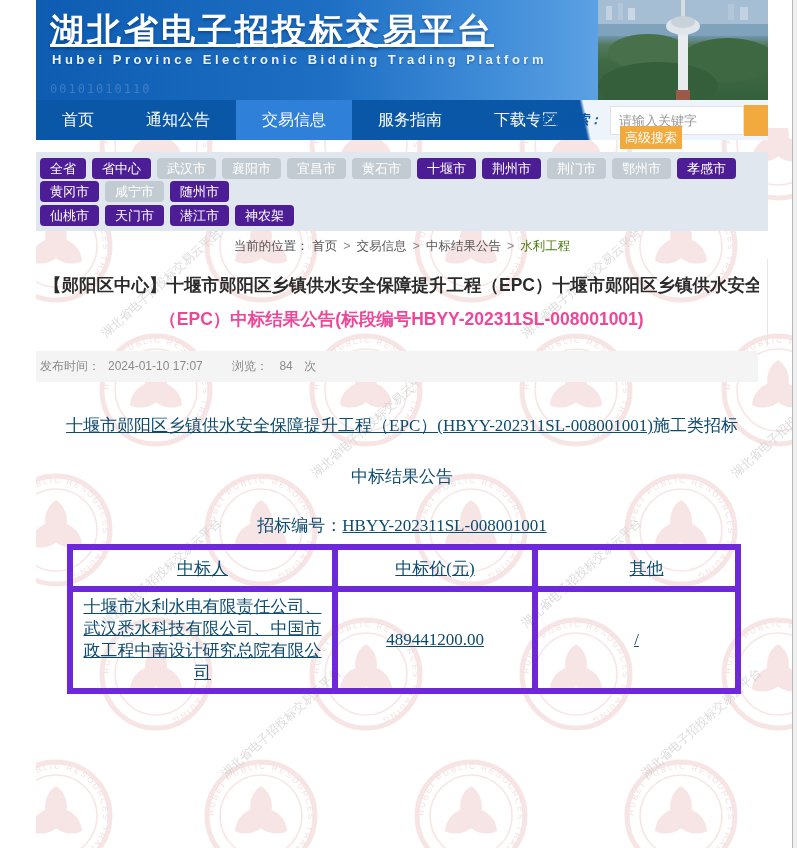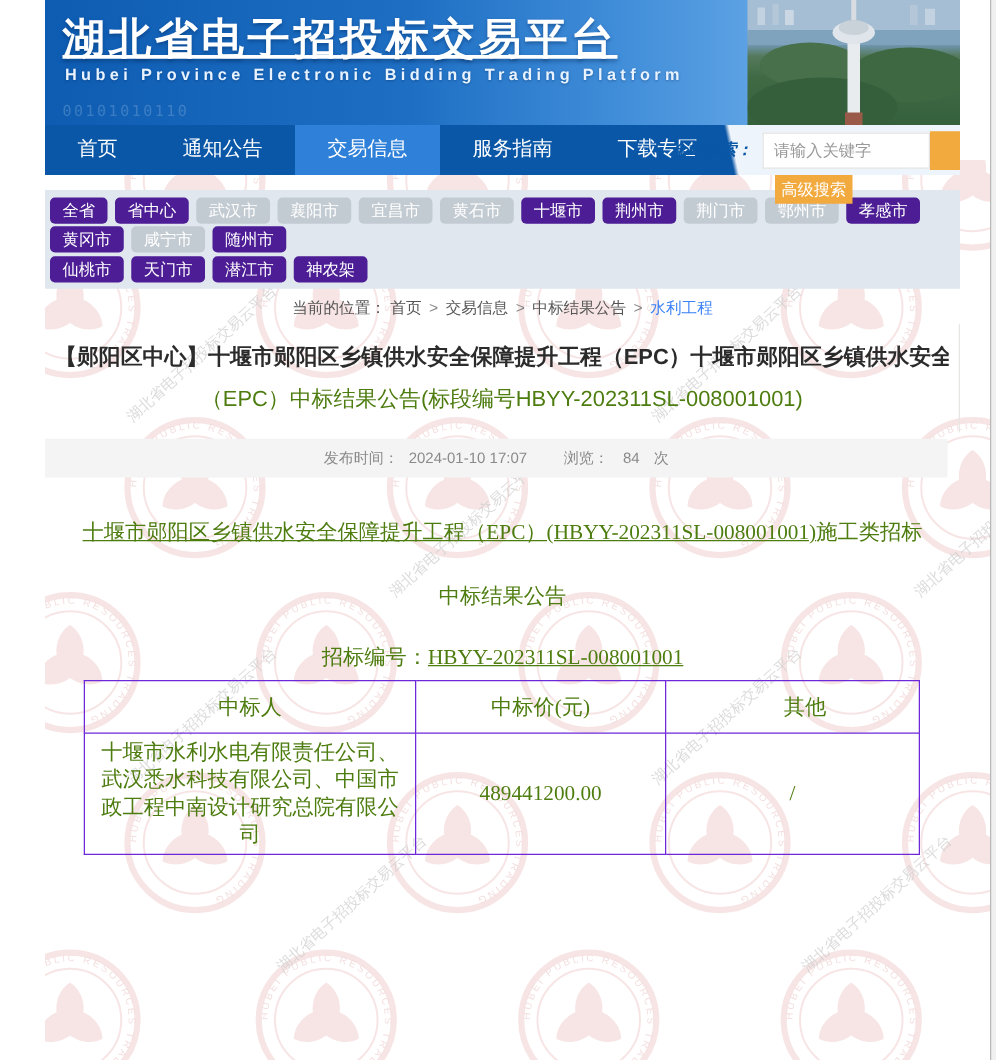--- a/index.html
+++ b/index.html
@@ -32,66 +32,66 @@
             display:flex; align-items:stretch; z-index:4; }
   .nav-item { padding:0 26px; line-height:40px; color:#fff; font-size:16px; cursor:pointer; }
   .nav-item.active { background:#2e80d8; }
   .search-zone { position:absolute; right:0; top:0; height:40px; display:flex;
                  align-items:center; }
   .search-label { color:#0a57a7; font-size:13px; font-weight:bold; margin-right:8px;font-style:italic; }
   .search-input { width:134px; height:29px; border:1px solid #e2e2e2; background:#fff;
                   font-size:13px; padding:0 8px; outline:none; }
   .search-input::placeholder { color:#9a9a9a; }
   .search-btn { width:24px; height:31px; background:#f2a93d; border:none; cursor:pointer; }
-  .adv-search { position:absolute; left:584px; top:140px; width:62px; height:23px;
+  .adv-search { position:absolute; left:584px; top:126px; width:62px; height:23px;
                 background:#f2a93d; color:#fff; font-size:13px; line-height:23px;
                 text-align:center; z-index:6; cursor:pointer; }
 
   
   .region-strip { position:relative; margin-top:12px; background:#e0e7ee;
                   padding:4px 0 3px 1px; z-index:3; }
   .tab-row { line-height:0; margin:1px 0; }
   .city-tab { display:inline-block; margin:1px 3px; padding:3px 10px; border-radius:4px;
               font-size:13px; line-height:15px; color:#fff; cursor:pointer; }
   .city-tab.on  { background:#4c1d95; }
   .city-tab.off { background:#c3cbd2; }
 
   
   .breadcrumb { position:relative; z-index:2; text-align:center; font-size:12.5px;
                 color:#555; padding:7px 0 4px; }
   .bc-sep { margin:0 6px; color:#888; }
   .bc-item { cursor:pointer; }
-  .bc-item.last { color:#3b82f6; }
+  .bc-item.last { color:#4d7c0f; }
 
   
   .title-box { position:relative; z-index:2; padding:13px 8px 14px;
                border-right:1px solid #e8e6e4; }
   .title-l1 { font-size:17.5px; font-weight:bold; color:#2b2b2b; white-space:nowrap;
               overflow:hidden; line-height:26px; }
-  .title-l2 { font-size:17.5px; font-weight:normal; color:#4d7c0f; text-align:center;
+  .title-l2 { font-size:17.5px; font-weight:bold; color:#ec4899; text-align:center;
               line-height:26px; margin-top:8px; }
 
   
   .meta-bar { position:relative; z-index:2; margin-top:5px; width:722px; background:#f4f4f4;
-              color:#8a8a8a; font-size:12px; text-align:center; padding:7px 0; }
+              color:#8a8a8a; font-size:12px; padding:7px 0; }
   .meta-bar span { margin:0 4px; }
 
   
   .article { position:relative; z-index:2; padding:0 20px;
-             font-family:"Liberation Serif","DejaVu Serif",serif; color:#4d7c0f;
+             font-family:"Liberation Serif","DejaVu Serif",serif; color:#0c4a6e;
              font-size:17px; }
   .a-heading { text-align:center; margin-top:30px; line-height:28px; }
   .a-heading .u { text-decoration:underline; }
   .a-heading2 { text-align:center; margin-top:25px; }
   .a-bidno { text-align:center; margin-top:26px; }
   .a-bidno .u { text-decoration:underline; }
   .a-para { margin-top:20px; line-height:25.5px; text-indent:2.6em; text-align:justify; }
   .a-table { border-collapse:collapse; margin:7px 0 0 11px; table-layout:fixed; }
-  .a-table th, .a-table td { border:1px solid #6d28d9; text-align:center;
-                             font-weight:normal; font-size:17px; }
+  .a-table th, .a-table td { border:6px solid #6d28d9; text-align:center;
+                             font-weight:normal; font-size:17px;text-decoration:underline; }
   .a-table th { height:42px; }
   .a-table td { padding:4px 6px; line-height:22px; }
 
   
   .wm { position:absolute; left:0; top:128px; z-index:0; pointer-events:none; }
 </style>
 </head>
 <body>
 
 <div class="page">

